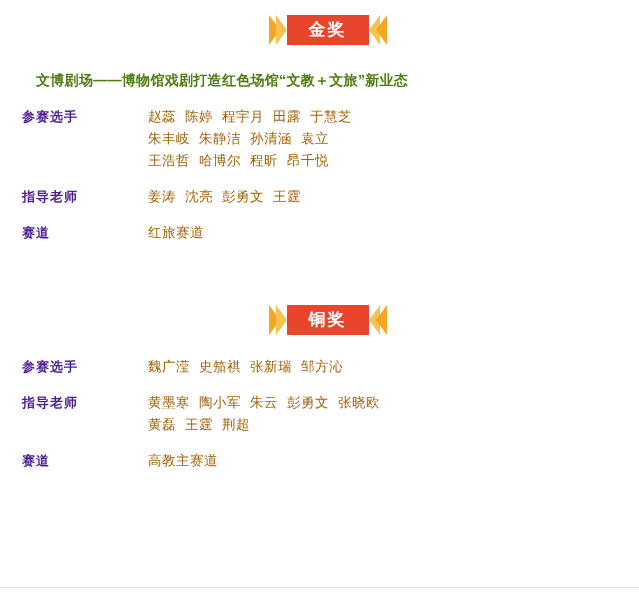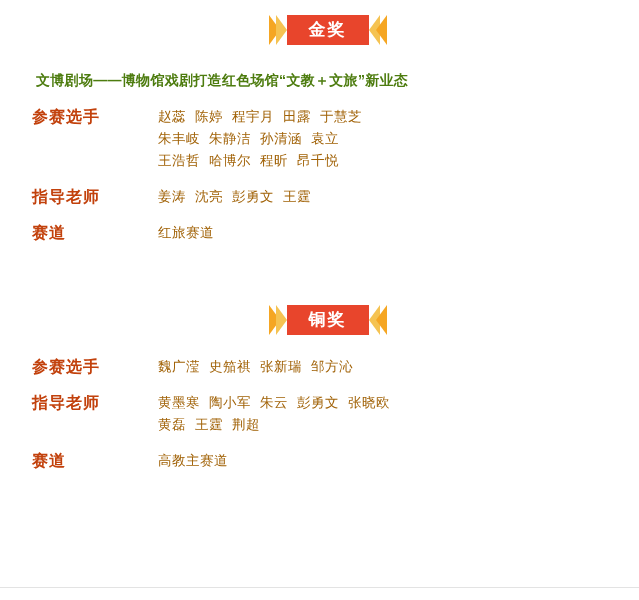--- a/index.html
+++ b/index.html
@@ -82,26 +82,25 @@
     margin-top: 16px;
   }
   .info-row {
     display: flex;
     align-items: flex-start;
     margin-bottom: 14px;
   }
   .info-label {
     width: 126px;
     flex: 0 0 126px;
-    color: #c2410c;
-    font-size: 16px;
+    color: #4c1d95;
+    font-size: 13px;
     font-weight: bold;
     letter-spacing: 1px;
     line-height: 22px;
-    margin-left: 10px;
   }
   .info-values {
     flex: 1;
     font-size: 13.5px;
     color: #a16207;
     line-height: 22px;
   }
   .value-line {
     white-space: nowrap;
     letter-spacing: 0.5px;

